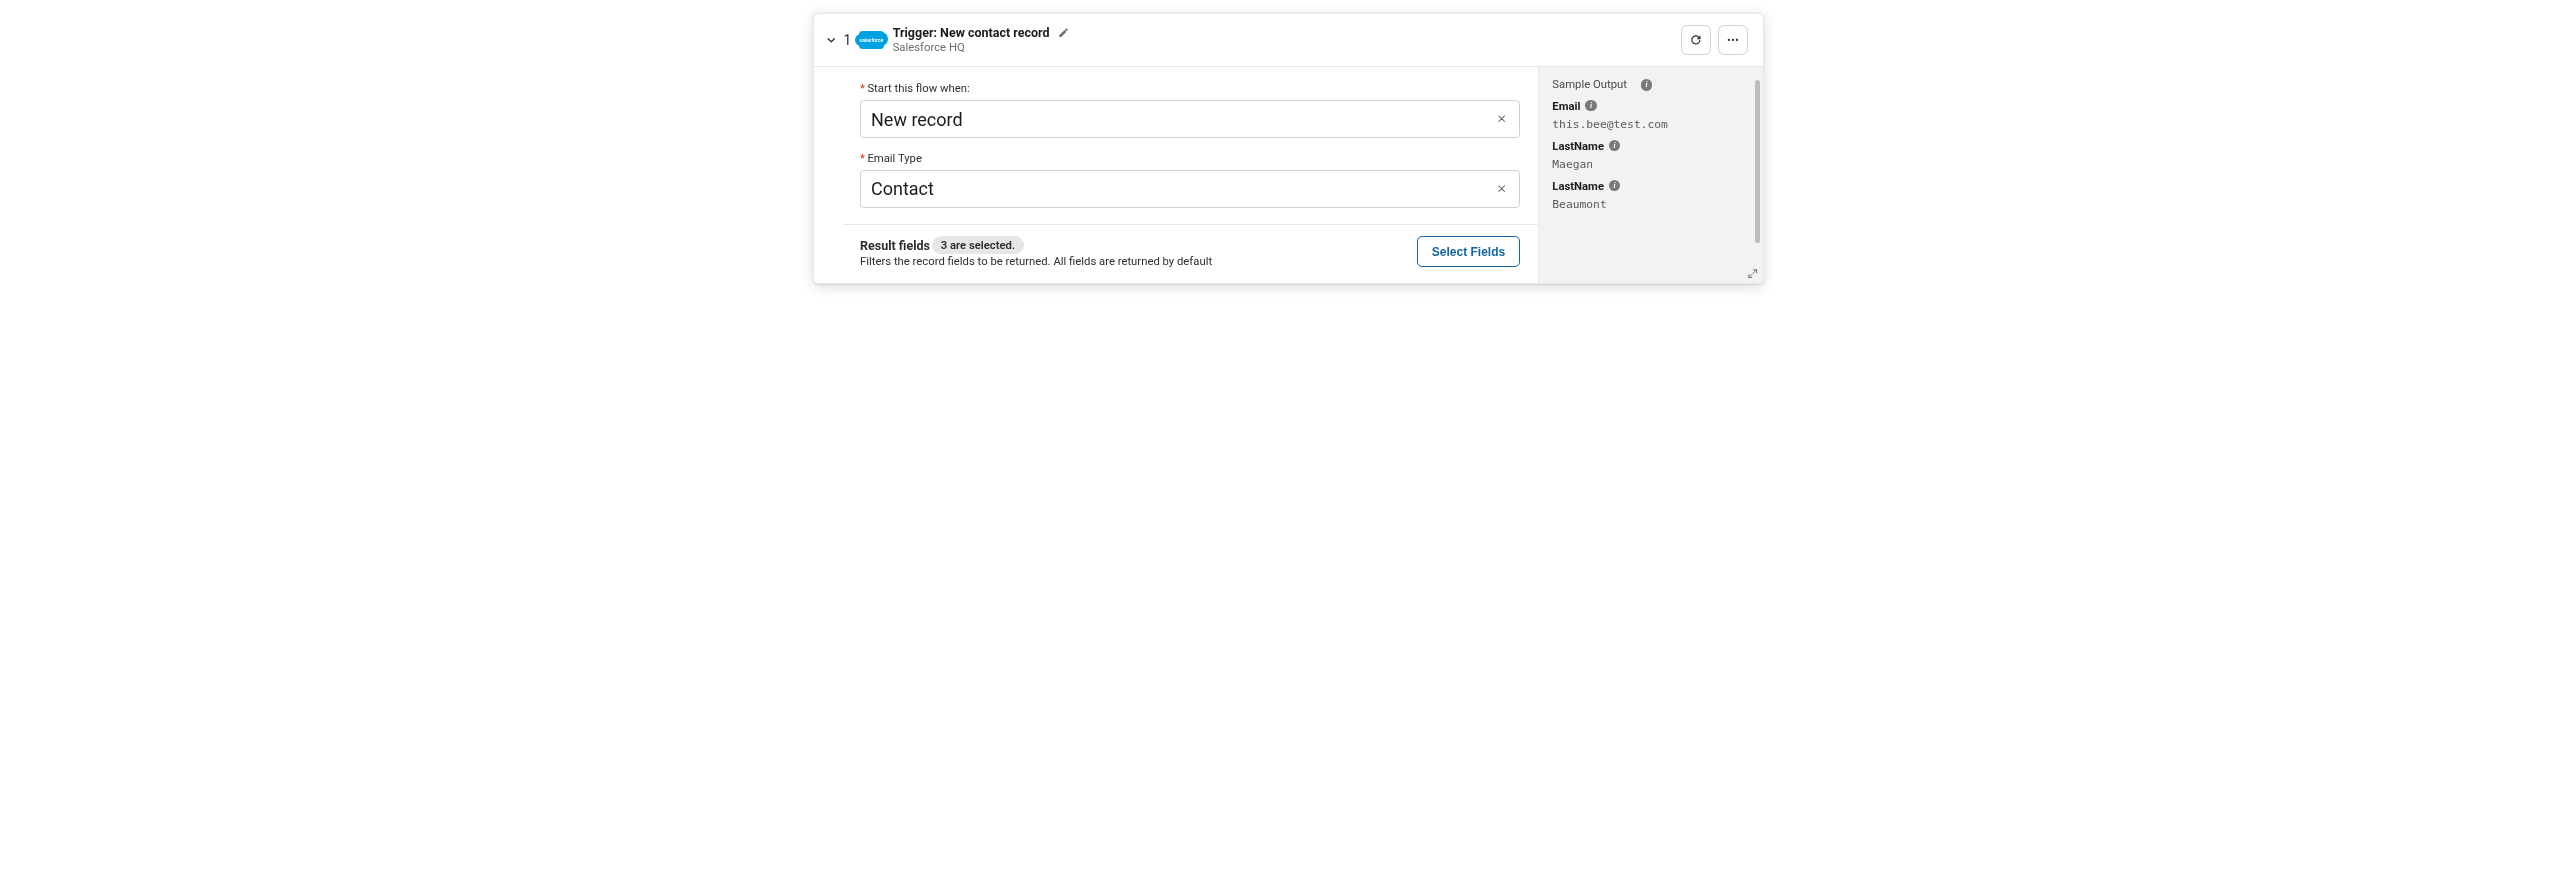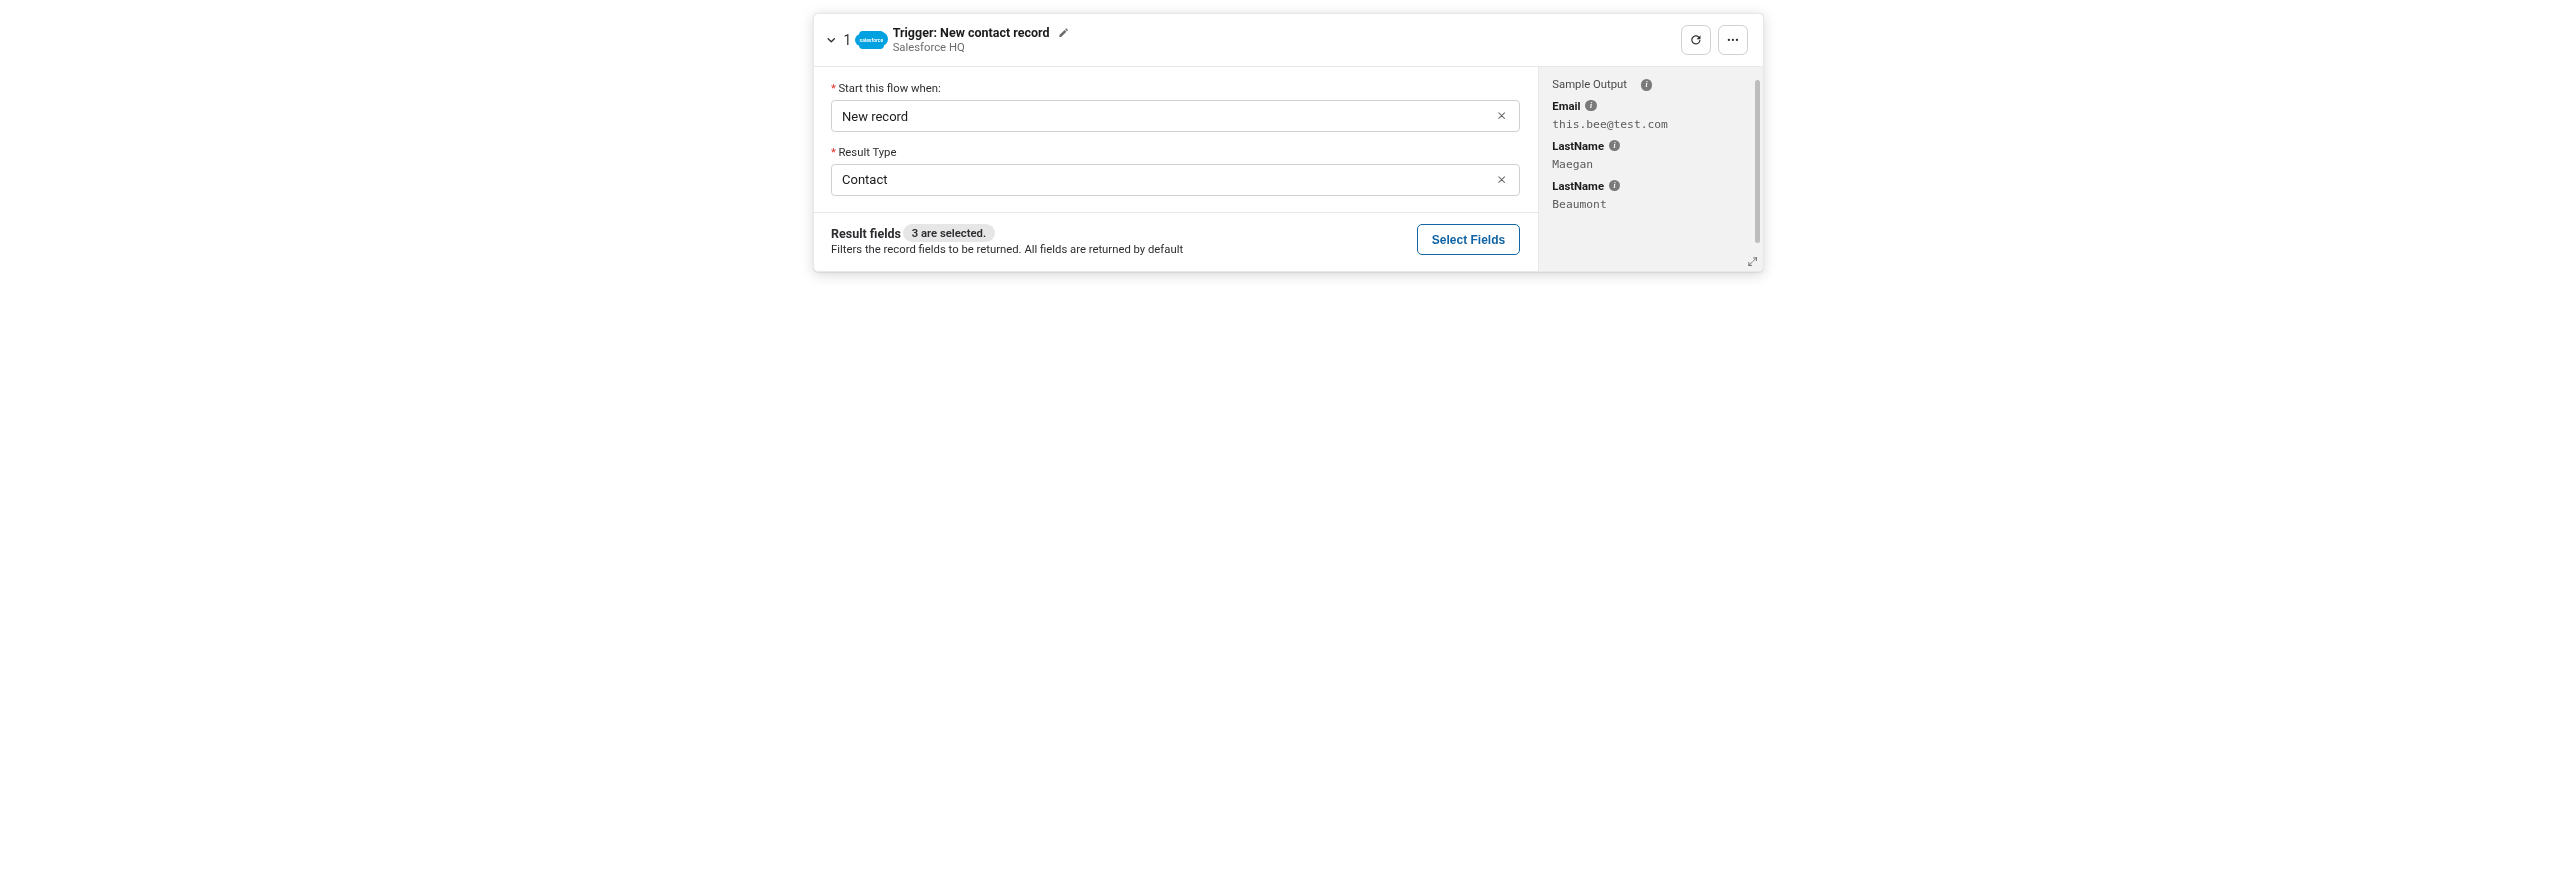--- a/index.html
+++ b/index.html
@@ -88,20 +88,21 @@
     display:flex; align-items:center; justify-content:center;
     color:#2c2d30;
     cursor:pointer;
   }
 
   
   .card-body { display:flex; }
   .form-col {
     flex: 1 1 auto;
     min-width:0;
+    padding-left:29px;
   }
   .form-inner{
     padding: 15px 17.5px 2.5px 17.5px;
   }
   .label{
     font-size:11.3px;
     color:#2c2d30;
     margin-bottom:5px;
   }
   .req::before{
@@ -109,21 +110,21 @@
     color:#d93025;
     margin-right:2.5px;
   }
   .select{
     display:flex;
     align-items:center;
     justify-content:space-between;
     border:0.6px solid #cfcfcf;
     border-radius:3.8px;
     padding:7.5px 10px;
-    font-size:13px;
+    font-size:18px;
     color:#1b1c1d;
     margin-bottom:13.8px;
     cursor:pointer;
     background:#fff;
   }
   .clear-x{
     color:#6b6c6f;
     font-size:13.8px;
     cursor:pointer;
     width:15px; height:15px;
@@ -256,21 +257,21 @@
         <div class="label req">Start this flow when:</div>
         <div class="select">
           <span>New record</span>
           <span class="clear-x">
             <svg width="11.3" height="11.3" viewBox="0 0 24 24">
                 <path d="M18 6L6 18M6 6l12 12" stroke="currentColor" stroke-width="2.2" stroke-linecap="round"></path>
               </svg>
           </span>
         </div>
 
-        <div class="label req">Result Type</div>
+        <div class="label req">Email Type</div>
         <div class="select">
           <span>Contact</span>
           <span class="clear-x">
             <svg width="11.3" height="11.3" viewBox="0 0 24 24">
                 <path d="M18 6L6 18M6 6l12 12" stroke="currentColor" stroke-width="2.2" stroke-linecap="round"></path>
               </svg>
           </span>
         </div>
       </div>
 

